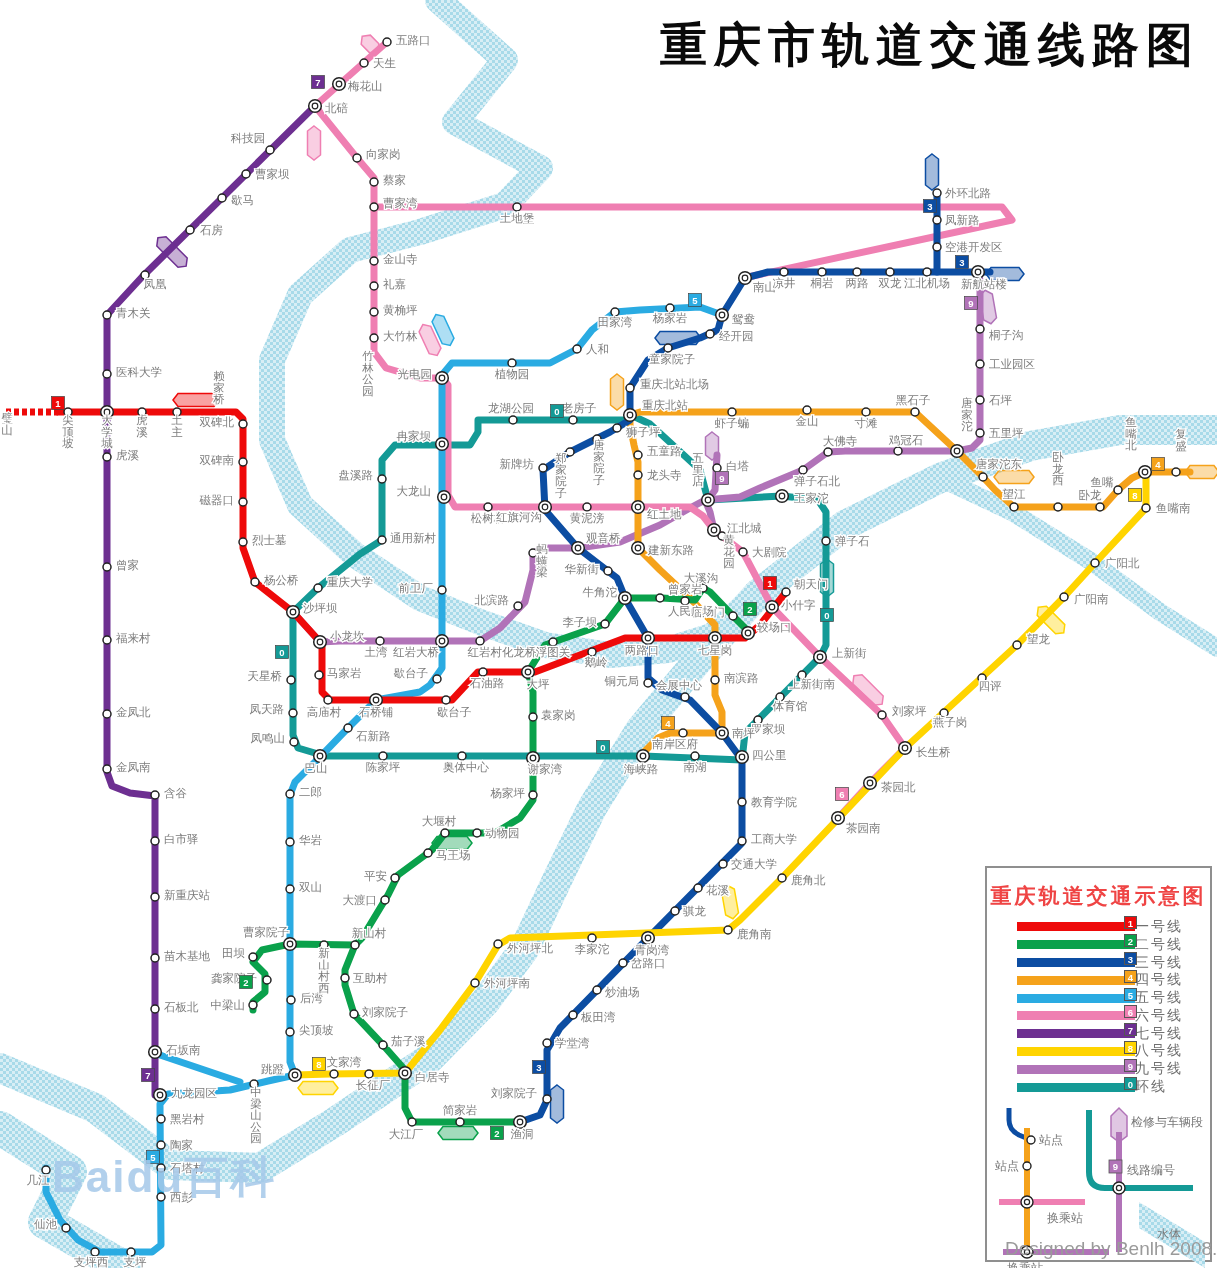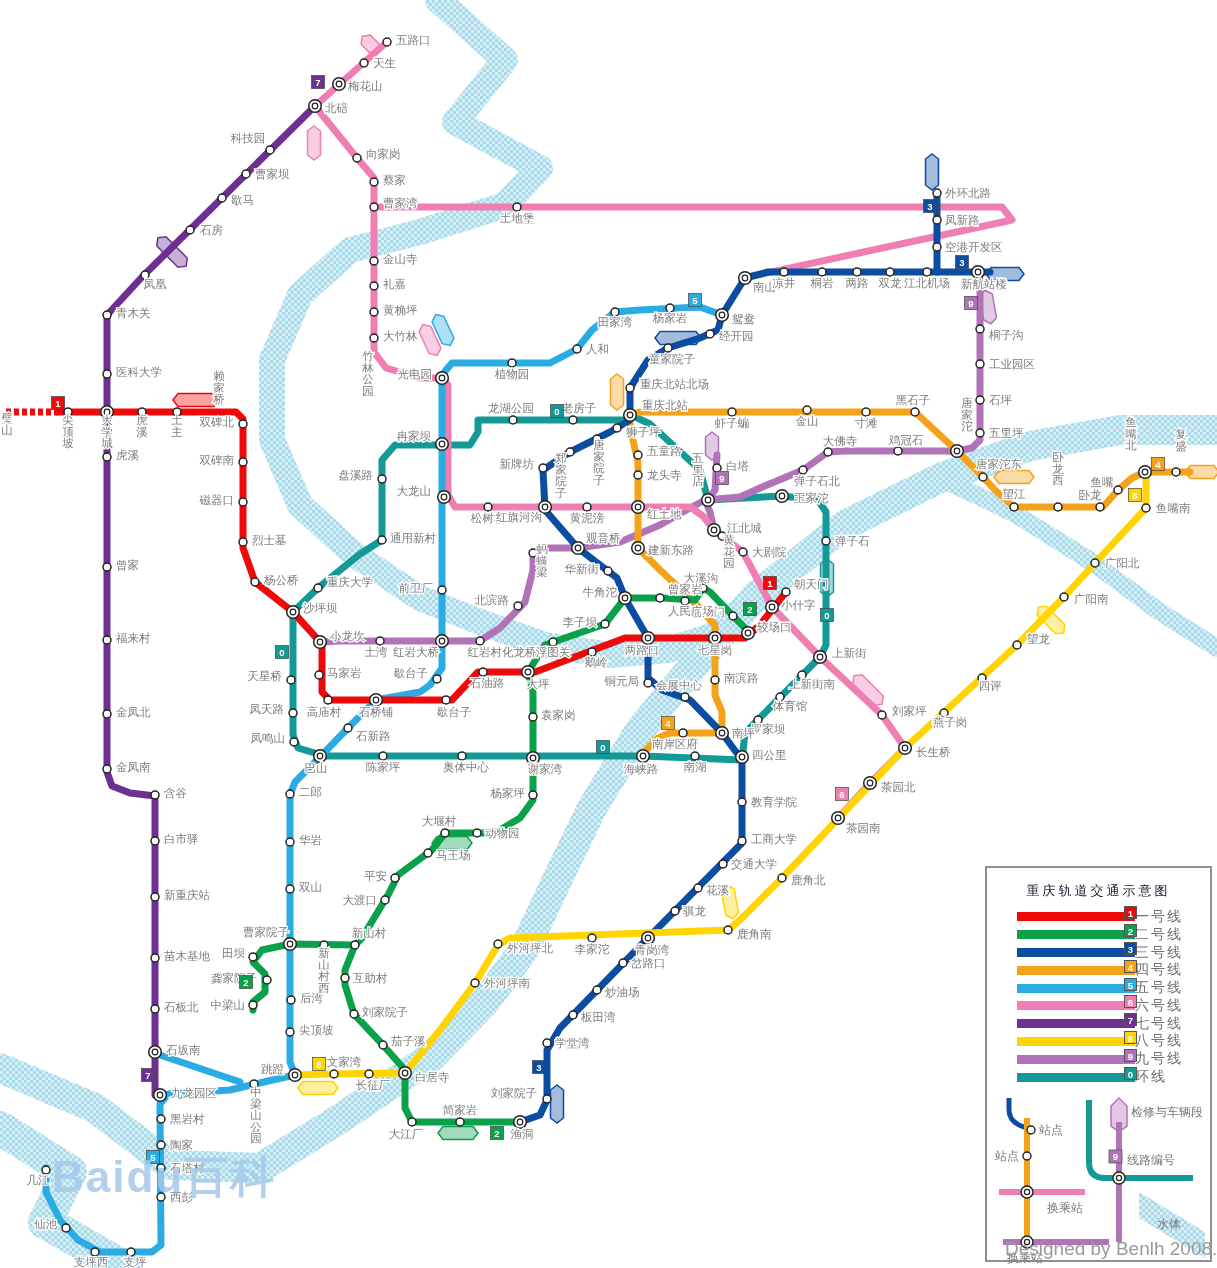--- a/index.html
+++ b/index.html
@@ -6,21 +6,21 @@
   #stage{position:relative;width:1217px;height:1268px;background:#fff;overflow:hidden;
          font-family:"Liberation Sans","DejaVu Sans",sans-serif;}
   #map{position:absolute;left:0;top:0;}
   .lbl{font-size:11.5px;fill:#7c7c7c;stroke:#ffffff;stroke-width:2.6px;paint-order:stroke;
        font-family:"Liberation Sans","DejaVu Sans",sans-serif;}
   #title{position:absolute;top:14px;left:540px;width:660px;text-align:right;
          font-family:"DejaVu Serif","Liberation Serif",serif;font-weight:900;
          font-size:47px;letter-spacing:7px;color:#0a0a0a;z-index:4;}
   #legend{position:absolute;left:985px;top:866px;width:227px;height:396px;background:#fff;
           border:2px solid #8f8f8f;box-sizing:border-box;z-index:3;}
-  #legend-title{margin-top:14px;text-align:center;font-size:13px;color:#0f172a;letter-spacing:3px;}
+  #legend-title{margin-top:14px;text-align:center;font-size:21px;color:#ef4444;letter-spacing:3px;font-weight:bold;}
   #legend-rows{margin-top:8px;}
   .lrow{display:flex;align-items:center;height:17.8px;padding-left:30px;}
   .lbar{position:relative;width:118px;height:9px;}
   .lbadge{position:absolute;right:-2px;top:-6px;width:13px;height:13px;font-size:9.5px;font-weight:bold;
           color:#fff;text-align:center;line-height:13px;border:1px solid #555;box-sizing:border-box;}
   .llabel{font-size:14px;color:#707070;letter-spacing:2px;}
   #wm-baidu{position:absolute;left:52px;top:1148px;font-size:44px;font-weight:bold;
             color:rgba(164,200,233,0.85);letter-spacing:2px;z-index:2;}
   #wm-sohu{position:absolute;left:940px;top:1138px;width:270px;text-align:center;z-index:5;}
   #wm-sohu .sohu-name{font-size:58px;font-weight:900;color:rgba(226,57,46,0.5);letter-spacing:2px;}
@@ -616,20 +616,21 @@
         <text x="319" y="1067.6" text-anchor="middle" font-size="9.5" font-weight="bold" fill="#fff">8</text>
         <rect x="1128.5" y="488.5" width="13" height="13" fill="#ffd400" stroke="#444" stroke-width="0.7"></rect>
         <text x="1135" y="498.6" text-anchor="middle" font-size="9.5" font-weight="bold" fill="#fff">8</text>
         <rect x="311.5" y="75.5" width="13" height="13" fill="#6d2f91" stroke="#444" stroke-width="0.7"></rect>
         <text x="318" y="85.6" text-anchor="middle" font-size="9.5" font-weight="bold" fill="#fff">7</text>
         <rect x="141.5" y="1068.5" width="13" height="13" fill="#6d2f91" stroke="#444" stroke-width="0.7"></rect>
         <text x="148" y="1078.6" text-anchor="middle" font-size="9.5" font-weight="bold" fill="#fff">7</text>
       </g>
   </svg>
 
+  <div id="title">重庆市轨道交通线路图</div>
 
   <div id="wm-baidu">Baidu百科</div>
 
   <div id="legend">
     <div id="legend-title">重庆轨道交通示意图</div>
     <div id="legend-rows">
         <div class="lrow">
           <div class="lbar" style="background: rgb(238, 10, 10);">
             <span class="lbadge" style="background: rgb(238, 10, 10);">1</span>
           </div>

